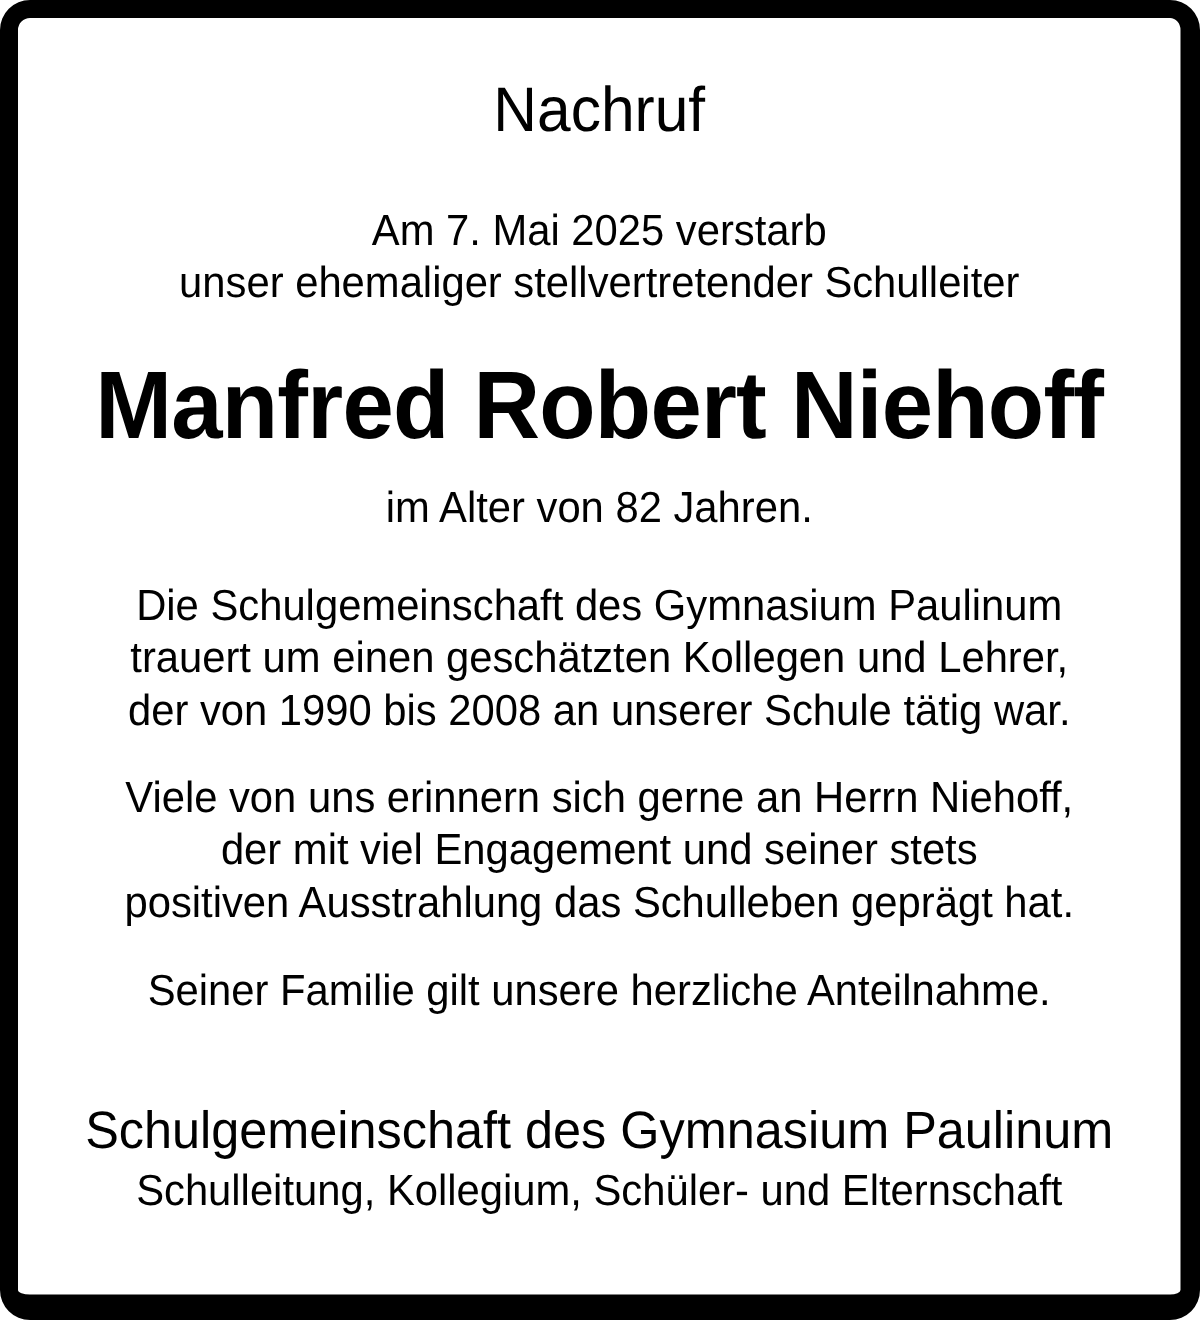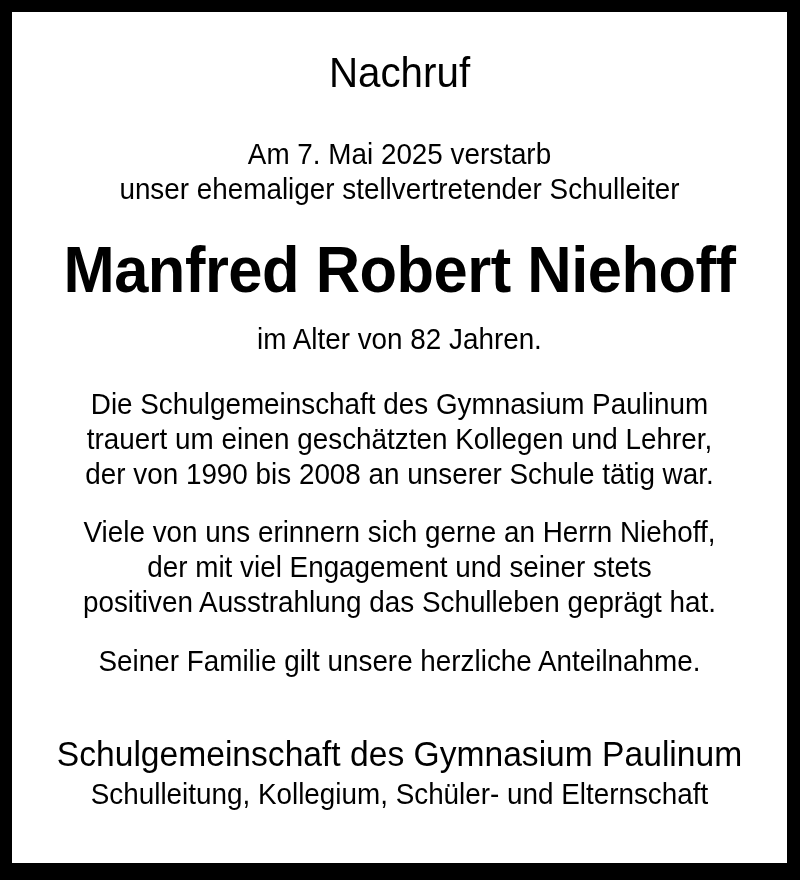--- a/index.html
+++ b/index.html
@@ -13,20 +13,21 @@
   }
   .page {
     position: relative;
     width: 800px;
     height: 880px;
     background: #ffffff;
     border-style: solid;
     border-color: #000000;
     border-width: 12px 13px 17px 12px; 
     overflow: hidden;
+    border-radius: 20px;
   }
   .content {
     width: 100%;
     height: 100%;
     text-align: center;
     transform: scaleX(0.96); 
     transform-origin: 50% 0;
     color: #000000;
   }
   .title {

